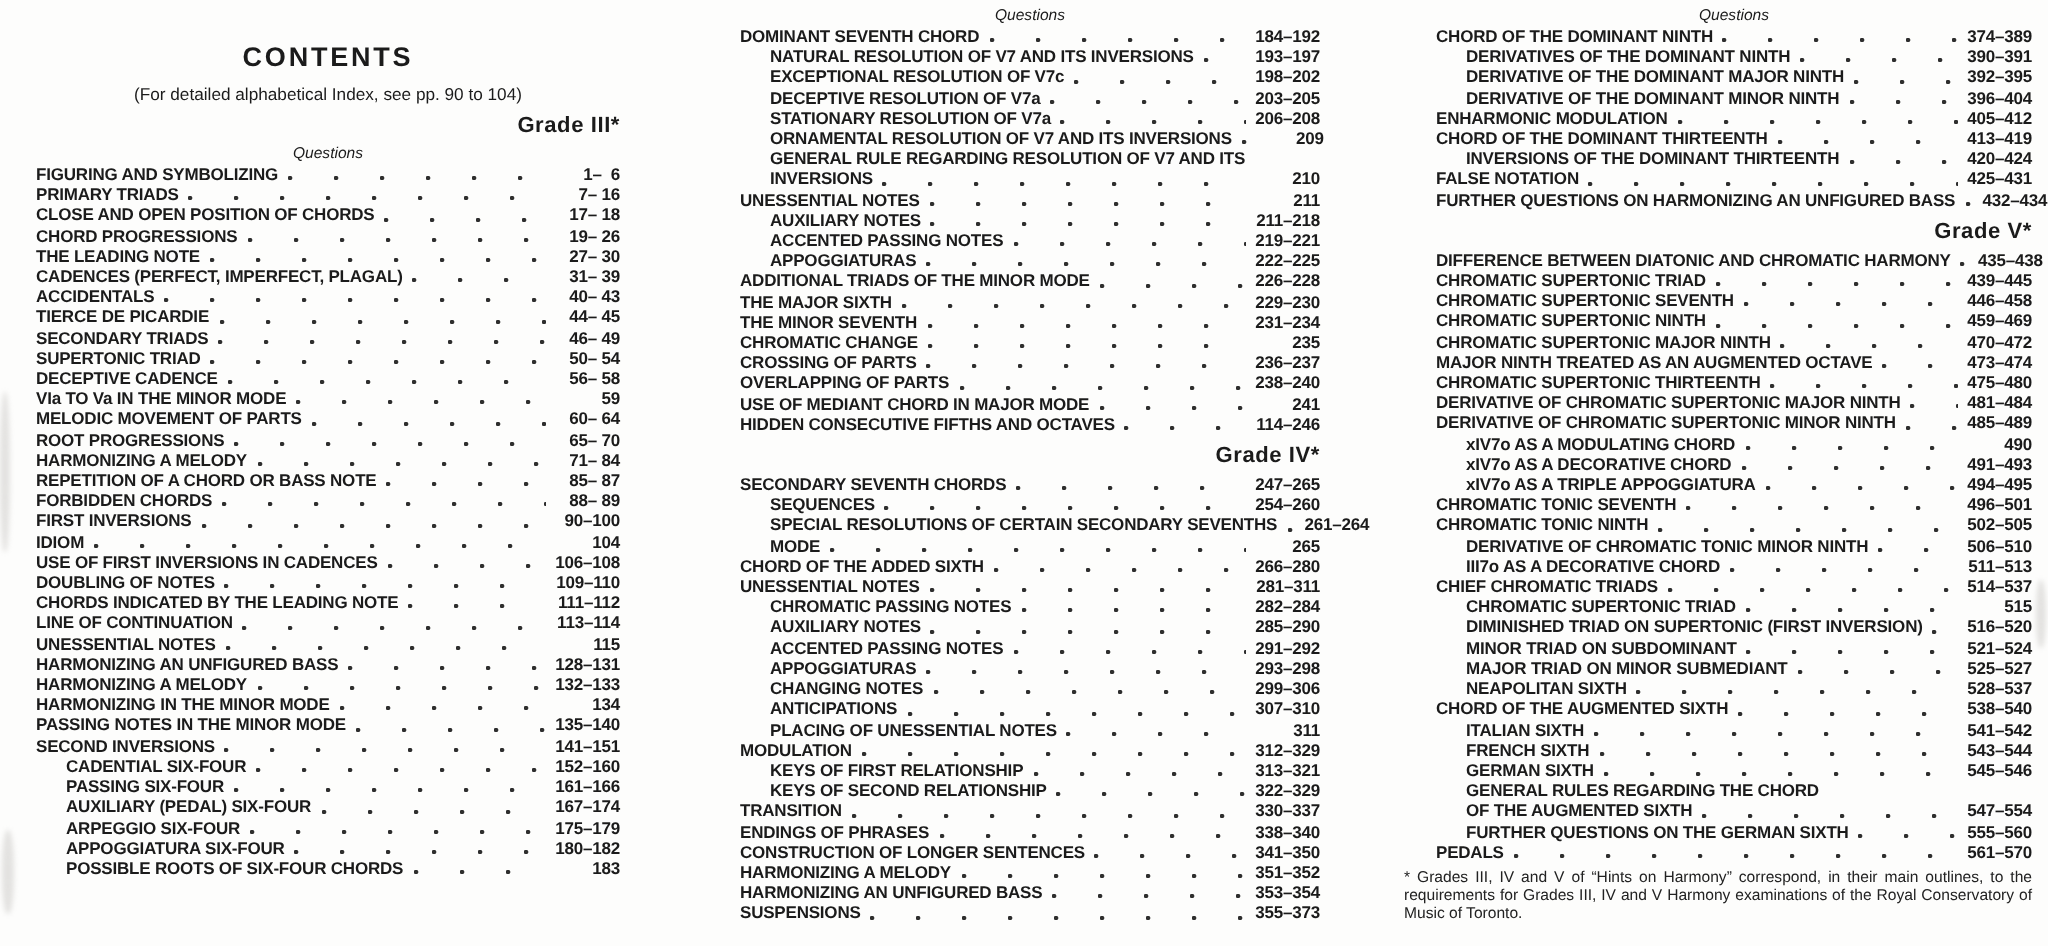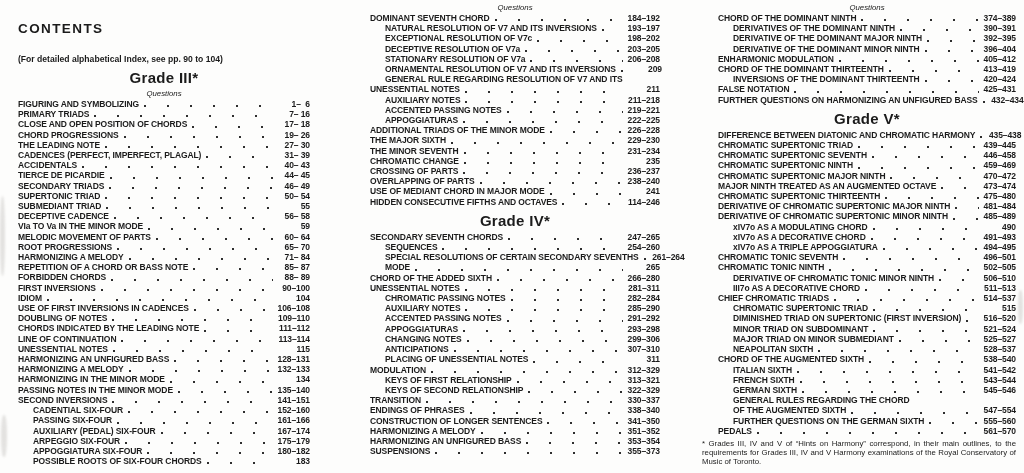--- a/index.html
+++ b/index.html
@@ -13,35 +13,35 @@
     color: #1b1b1b;
     display: flex;
     box-sizing: border-box;
     padding-left: 18px;
   }
   .col { box-sizing: border-box; }
   .col1 { width: 292px; padding-top: 0; }
   .col2 { width: 290px; margin-left: 60px; padding-top: 3px; }
   .col3 { width: 298px; margin-left: 58px; padding-top: 3px; }
 
-  .col-header { text-align: left; }
+  .col-header { text-align: center; }
   .title {
     margin-top: 21px;
     font-size: 13.5px;
     font-weight: bold;
     letter-spacing: 1.4px;
   }
   .subtitle {
-    margin-top: 18px;
+    margin-top: 6px;
     font-size: 8.6px;
-    font-weight: bold;
+    font-weight: normal;
   }
   .grade-heading {
-    text-align: center;
-    font-size: 15px;
+    text-align: right;
+    font-size: 11px;
     font-weight: bold;
     letter-spacing: 0.3px;
     margin: 5px 0 3px 0;
   }
   .questions-label {
     text-align: center;
     font-style: italic;
     font-size: 7.8px;
     line-height: 9px;
     margin-bottom: 1px;
@@ -154,25 +154,20 @@
           <span class="label">SECONDARY TRIADS</span>
           <span class="dots"></span>
           <span class="num">46– 49</span>
         </div>
         <div class="row">
           <span class="label">SUPERTONIC TRIAD</span>
           <span class="dots"></span>
           <span class="num">50– 54</span>
         </div>
         <div class="row">
-          <span class="label">SUBMEDIANT TRIAD</span>
-          <span class="dots"></span>
-          <span class="num">55</span>
-        </div>
-        <div class="row">
           <span class="label">DECEPTIVE CADENCE</span>
           <span class="dots"></span>
           <span class="num">56– 58</span>
         </div>
         <div class="row">
           <span class="label">VIa TO Va IN THE MINOR MODE</span>
           <span class="dots"></span>
           <span class="num">59</span>
         </div>
         <div class="row">
@@ -322,20 +317,25 @@
           <span class="num">206–208</span>
         </div>
         <div class="row ind">
           <span class="label">ORNAMENTAL RESOLUTION OF V7 AND ITS INVERSIONS</span>
           <span class="dots"></span>
           <span class="num">209</span>
         </div>
         <div class="row ind">
           <span class="label">GENERAL RULE REGARDING RESOLUTION OF V7 AND ITS</span>
         </div>
+        <div class="row ind">
+          <span class="label">INVERSIONS</span>
+          <span class="dots"></span>
+          <span class="num">210</span>
+        </div>
         <div class="row">
           <span class="label">UNESSENTIAL NOTES</span>
           <span class="dots"></span>
           <span class="num">211</span>
         </div>
         <div class="row ind">
           <span class="label">AUXILIARY NOTES</span>
           <span class="dots"></span>
           <span class="num">211–218</span>
         </div>

